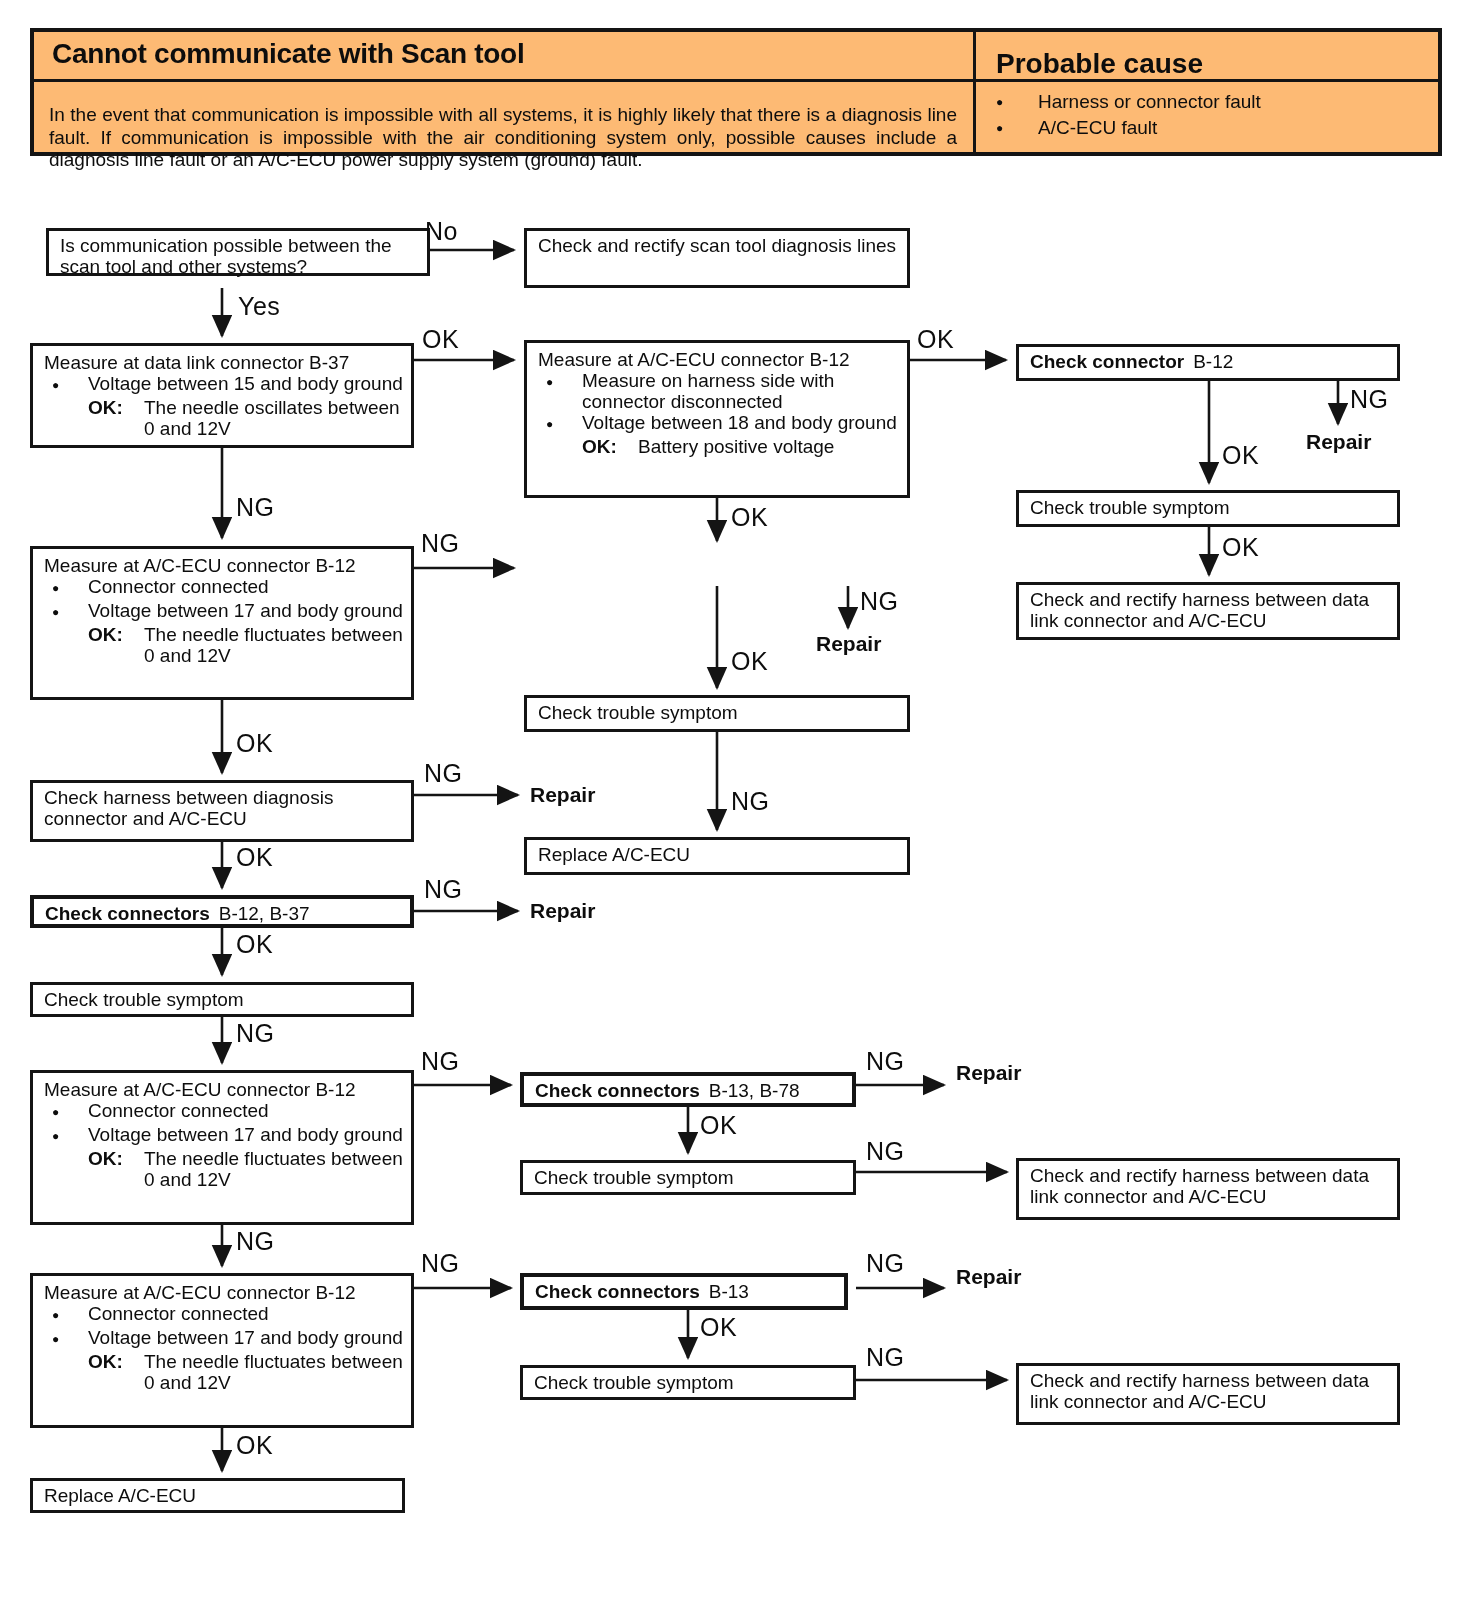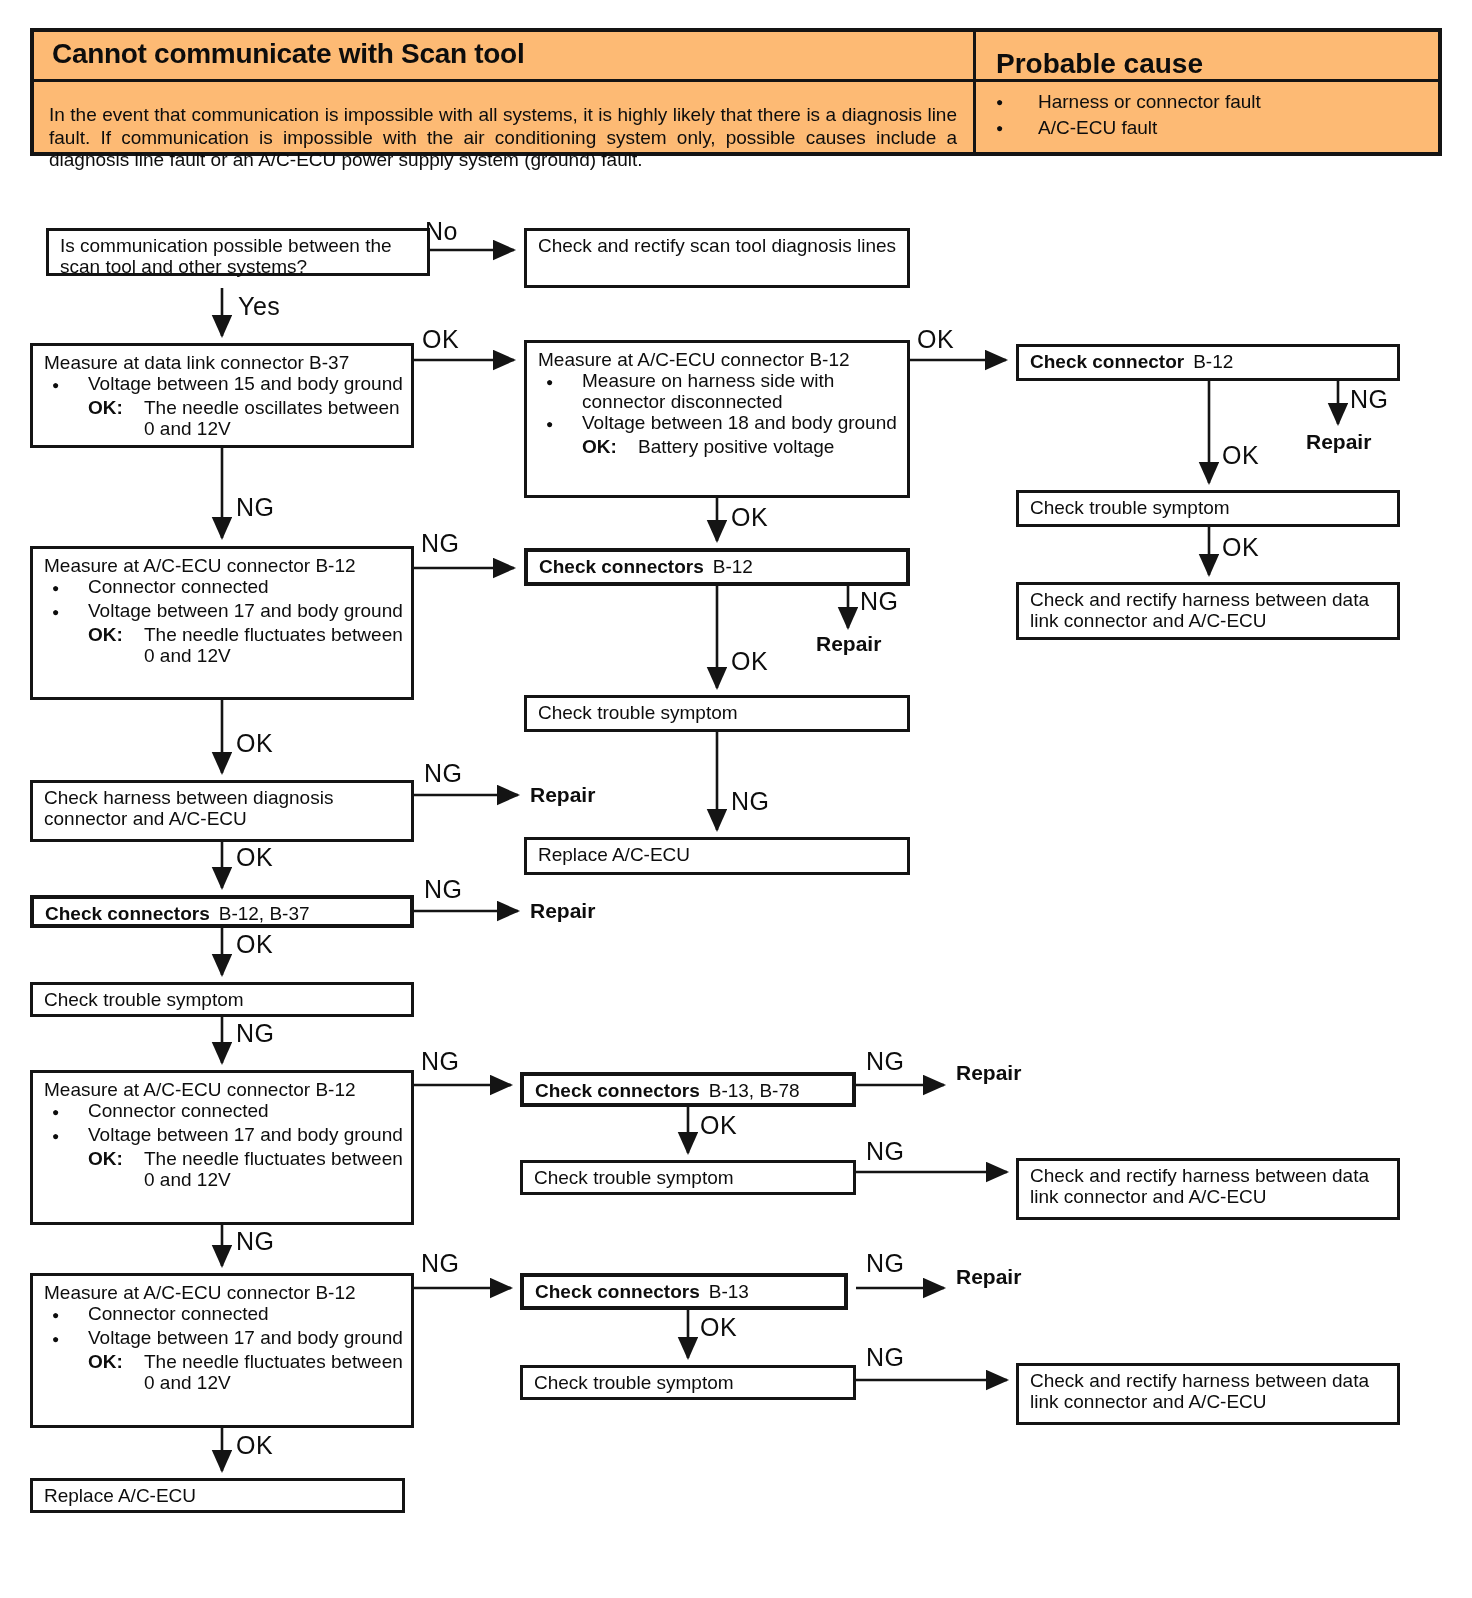--- a/index.html
+++ b/index.html
@@ -160,23 +160,20 @@
     <div class="brow">
       <span class="bdot"></span>
       <span class="btxt">Voltage between 17 and body ground</span>
     </div>
     <div class="okrow">
       <span class="okl">OK:</span>
       <span class="okt">The needle fluctuates between 0 and 12V</span>
     </div>
   </div>
 
-  <div class="bx cbox thick" style="left:524px;top:548px;width:386px;height:38px">
-    <span class="cbold">Check connectors</span><span class="crest">B-12</span>
-  </div>
   <div class="bx txt" style="left:524px;top:695px;width:386px;height:37px">
     <span>Check trouble symptom</span>
   </div>
   <div class="bx txt" style="left:524px;top:837px;width:386px;height:38px">
     <span>Replace A/C-ECU</span>
   </div>
 
   <div class="bx txt" style="left:30px;top:780px;width:384px;height:62px">
     <span>Check harness between diagnosis connector and A/C-ECU</span>
   </div>

